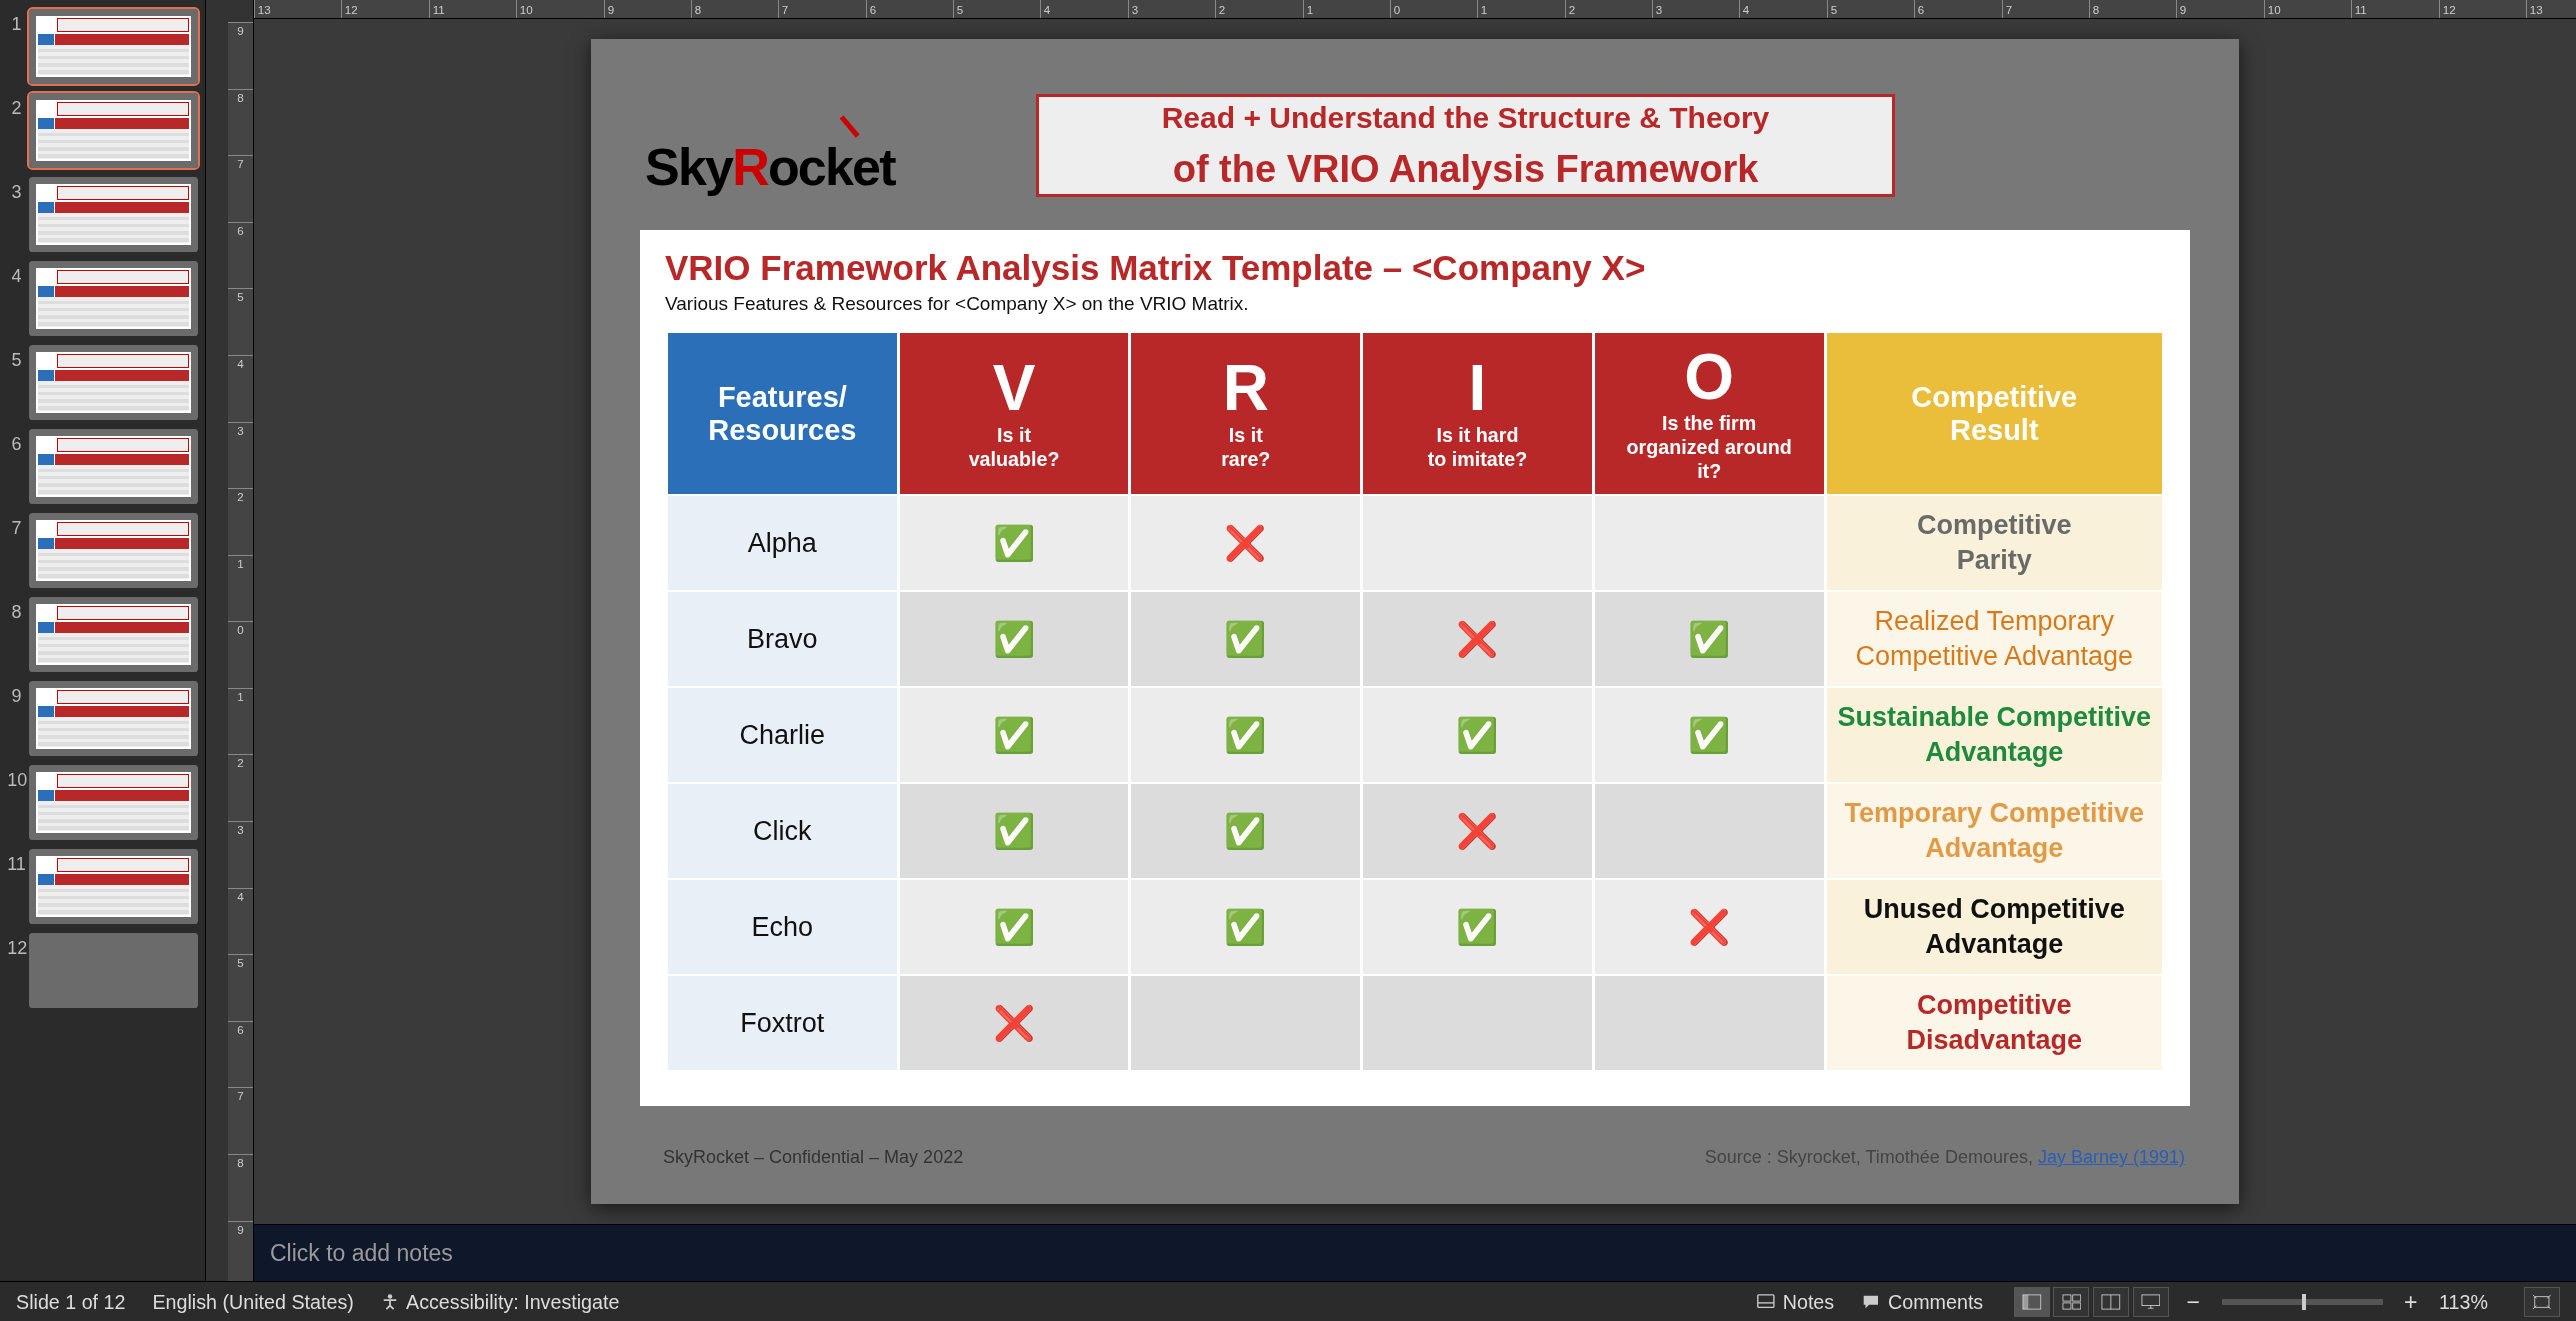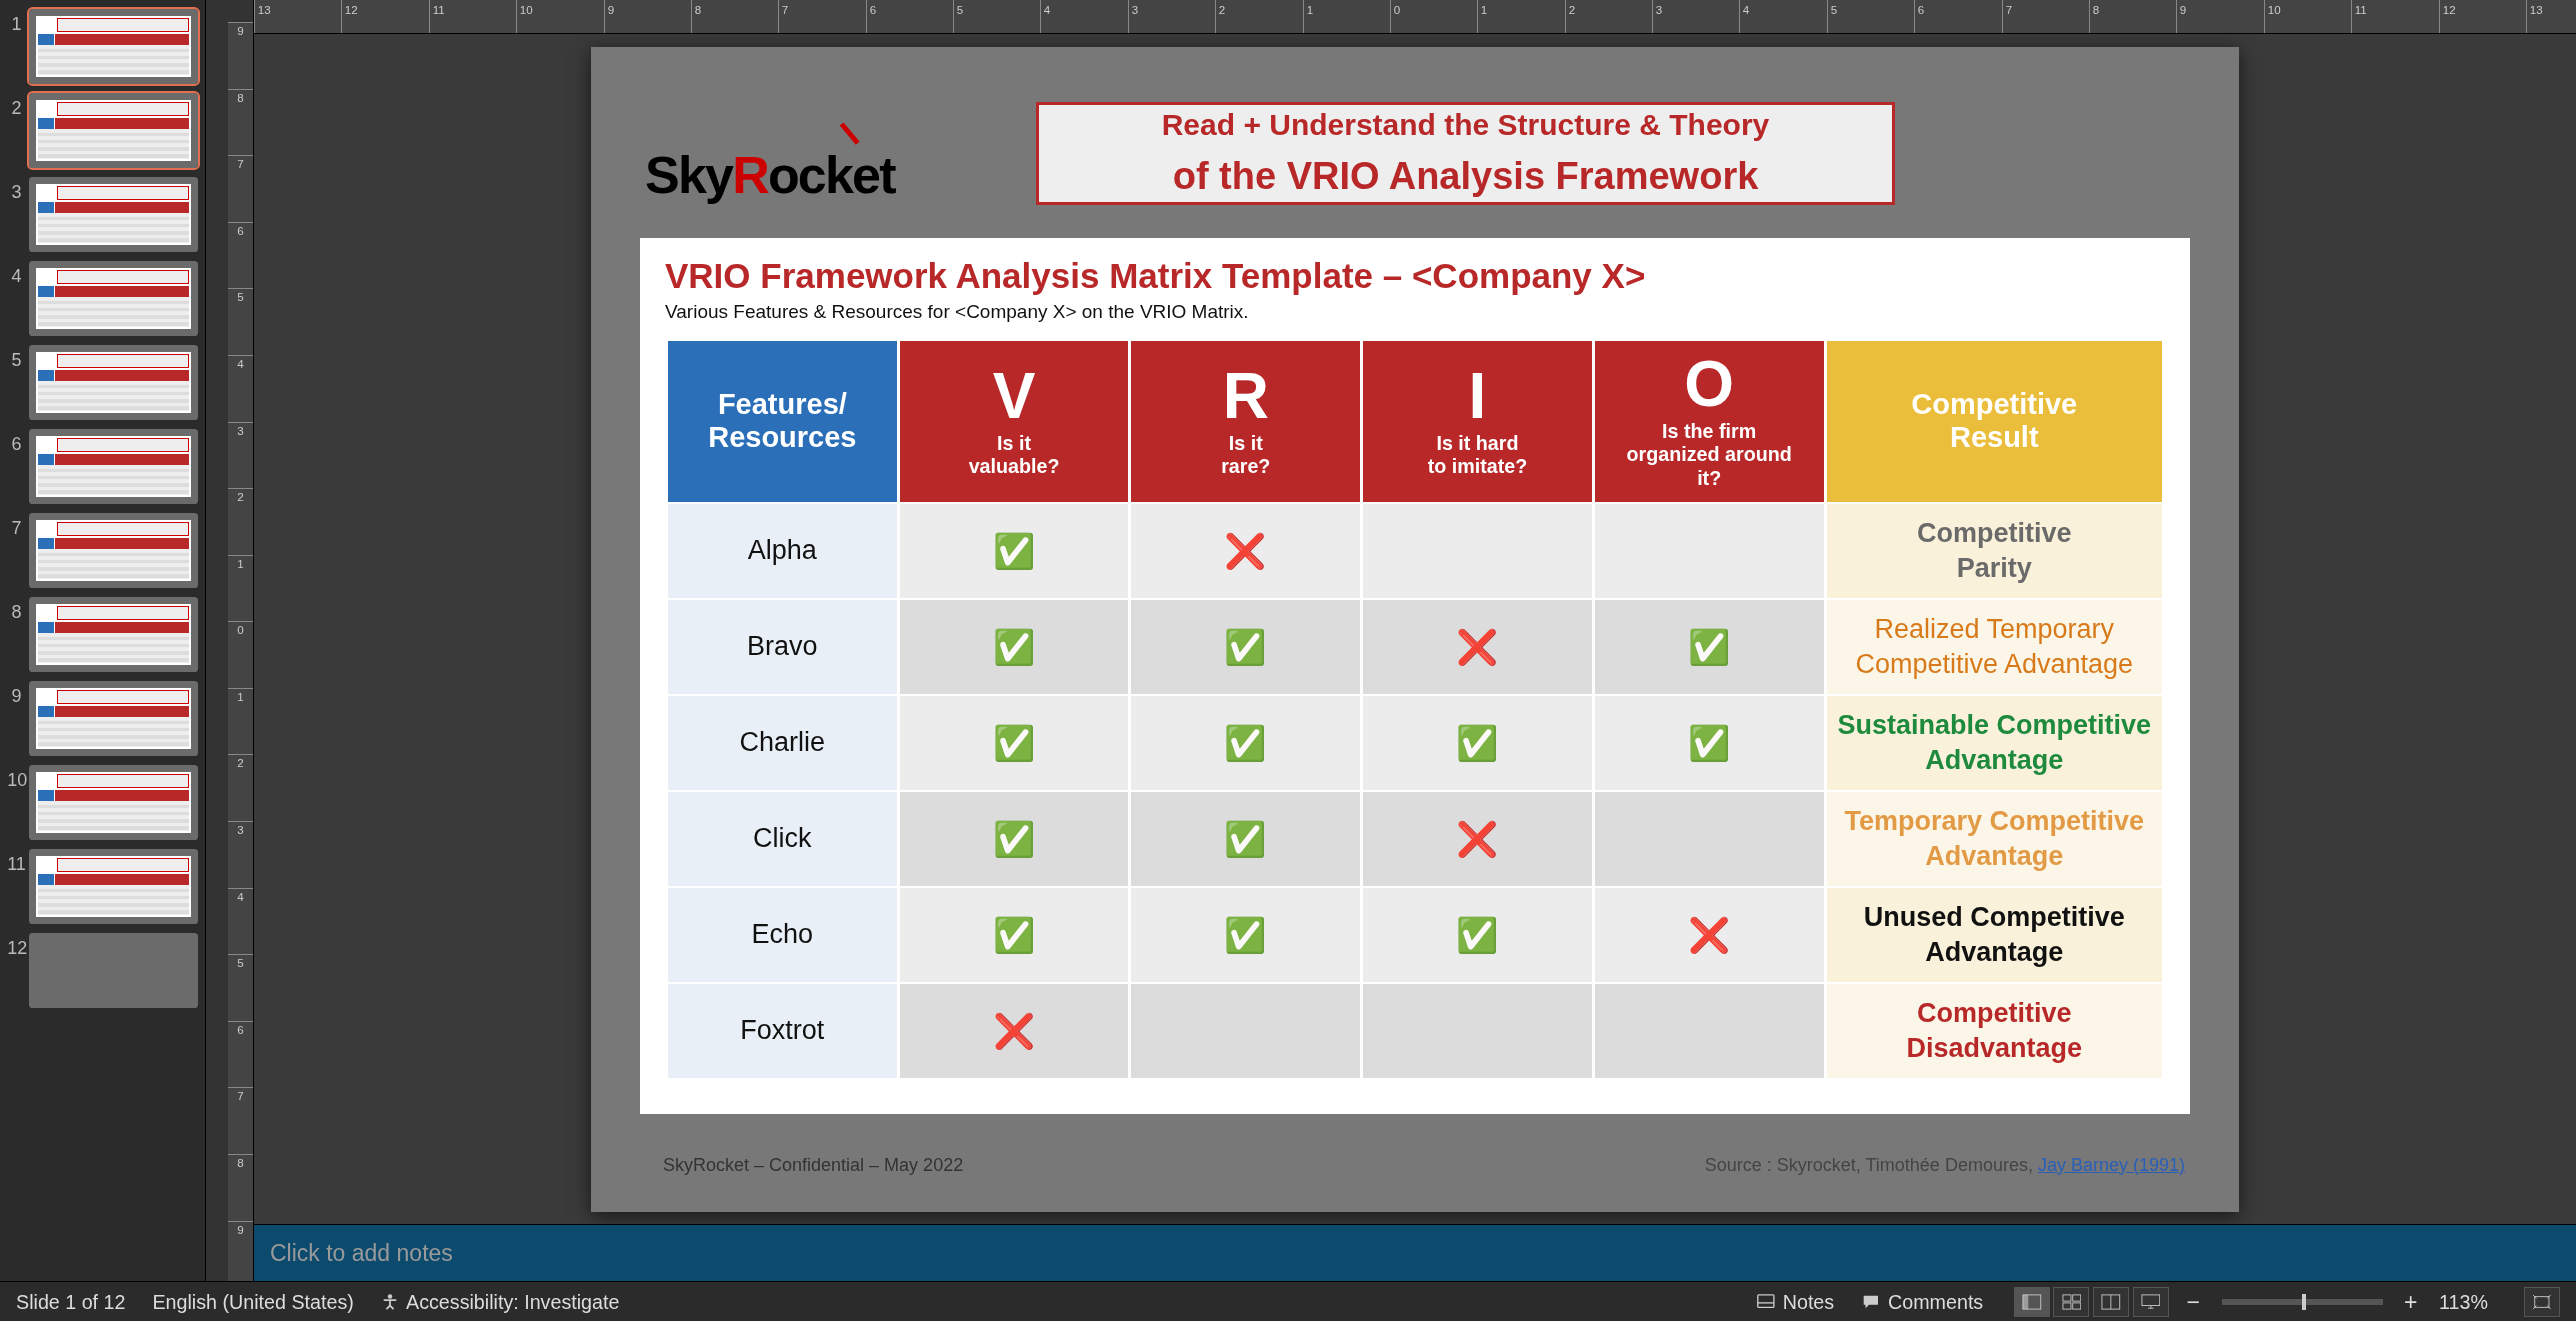--- a/index.html
+++ b/index.html
@@ -17,21 +17,21 @@
 .thumb-inner .mini-banner{flex:1;background:#eee;border:0.9px solid #c00}
 .thumb-inner .mini-tbl{flex:1;margin-top:1.8px;display:flex;flex-direction:column}
 .thumb-inner .mini-hdr{display:flex;height:10.7px}
 .thumb-inner .mini-hdr>div:first-child{width:16px;background:#2a6fb8}
 .thumb-inner .mini-hdr>div:last-child{flex:1;background:#b82828;margin-left:0.9px}
 .thumb-inner .mini-rows{flex:1;background:repeating-linear-gradient(#eee 0 3.6px,#ddd 3.6px 7.2px)}
 .ruler-gutter{width:48px;background:#333;border-right:0.9px solid #000;position:relative}
 .v-ruler{position:absolute;right:0;top:21.5px;bottom:0;width:25px;background:#444;overflow:hidden}
 .v-ruler .tick{position:absolute;right:0;width:100%;border-top:0.9px solid #888;color:#ccc;font-size:11.6px;text-align:center;padding-top:1.8px}
 .editor-col{flex:1;display:flex;flex-direction:column;min-width:0;background:#3a3a3a}
-.h-ruler{height:34px;background:#444;position:relative;overflow:hidden;border-bottom:0.9px solid #000}
+.h-ruler{height:19px;background:#444;position:relative;overflow:hidden;border-bottom:0.9px solid #000}
 .h-ruler .tick{position:absolute;top:0;height:100%;border-left:0.9px solid #888;color:#ccc;font-size:11.6px;padding-left:2.7px;padding-top:2.7px}
 .slide-area{flex:1;overflow:auto;display:flex;align-items:center;justify-content:center;padding:27px 54px}
 .slide{width:1648px;height:1165px;background:#787878;box-shadow:0 3.6px 18px rgba(0,0,0,.6);position:relative;flex-shrink:0}
 .slide-logo{position:absolute;left:54px;top:98px;font-size:52px;font-weight:900;color:#000;letter-spacing:-1.8px}
 .slide-logo .accent{color:#c00}
 .slide-logo::before{content:"";position:absolute;left:192px;top:-13.4px;width:25px;height:5.4px;background:#c00;transform:rotate(50deg)}
 .banner{position:absolute;left:445px;top:55px;width:859px;height:103px;background:#eee;border:3.6px solid #b82828;display:flex;flex-direction:column;align-items:center;justify-content:center;font-weight:700;color:#b82828}
 .banner .l1{font-size:30px}
 .banner .l2{font-size:38px;margin-top:13px}
 .content{position:absolute;left:49px;top:191px;right:49px;bottom:98px;background:#fff;padding:18px 25px}
@@ -48,21 +48,21 @@
 td.feat{background:#e8eff6;color:#111;font-weight:400;font-size:23px}
 td.cell{background:#dcdcdc}
 tr.odd td.cell{background:#ececec}
 td.result{font-size:21.5px;line-height:1.3;padding:5.4px 9px}
 tr.odd td.result{background:#f9f1da}
 tr:not(.odd) td.result{background:#fbf6e8}
 .mk{font-size:34px}
 .footer-left{position:absolute;left:72px;bottom:36px;color:#333;font-size:18px}
 .footer-right{position:absolute;right:54px;bottom:36px;color:#444;font-size:18px}
 .footer-right a{color:#2a5fb8;}
-.notes-pane{height:57px;background:#0c4a6e;border-top:0.9px solid #000;display:flex;align-items:center;padding:8px 16px;color:#9a9a9a;font-size:23px}
+.notes-pane{height:57px;background:#0f172a;border-top:0.9px solid #000;display:flex;align-items:center;padding:8px 16px;color:#9a9a9a;font-size:23px}
 .status-bar{height:41px;background:#2b2b2b;border-top:0.9px solid #000;display:flex;align-items:center;padding:0 16px;color:#ddd;font-size:19.7px}
 .status-bar .sb-item{margin-right:27px;display:flex;align-items:center;gap:7.2px}
 .status-bar .spacer{flex:1}
 .sb-btn{width:36px;height:30px;display:flex;align-items:center;justify-content:center;border:0.9px solid #555;margin-left:3.6px;background:#333;font-size:16px}
 .sb-btn.active{background:#555}
 .zoom-slider{width:161px;height:5.4px;background:#555;margin:0 9px;position:relative}
 .zoom-slider::after{content:"";position:absolute;left:50%;top:-5.4px;width:3.6px;height:16px;background:#ccc}
 .icn{display:inline-block}
 svg{display:block}
 </style>

